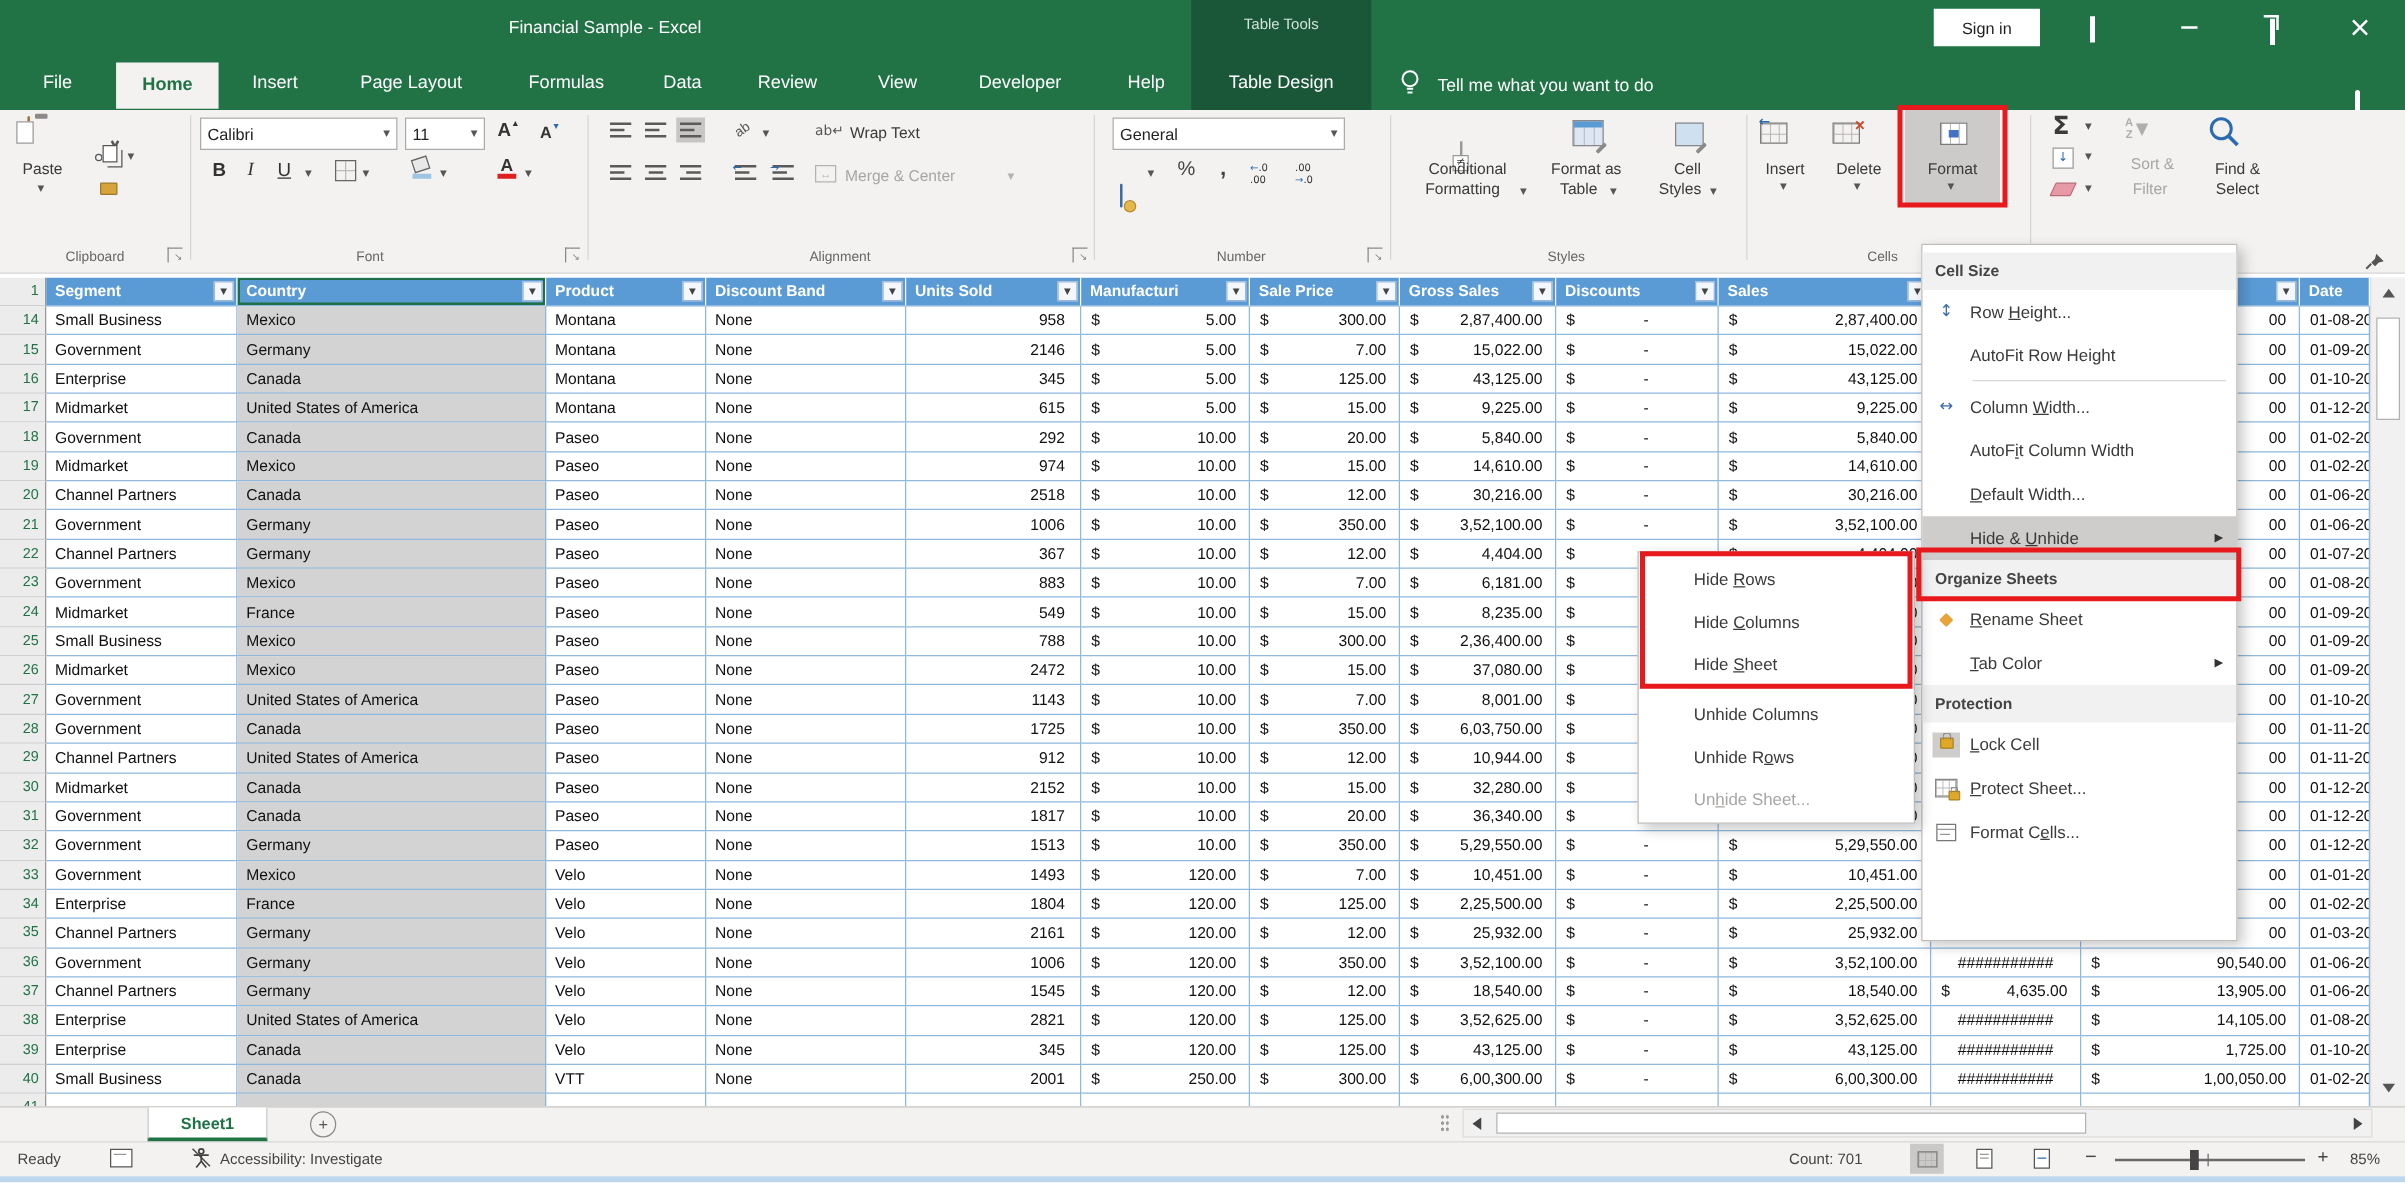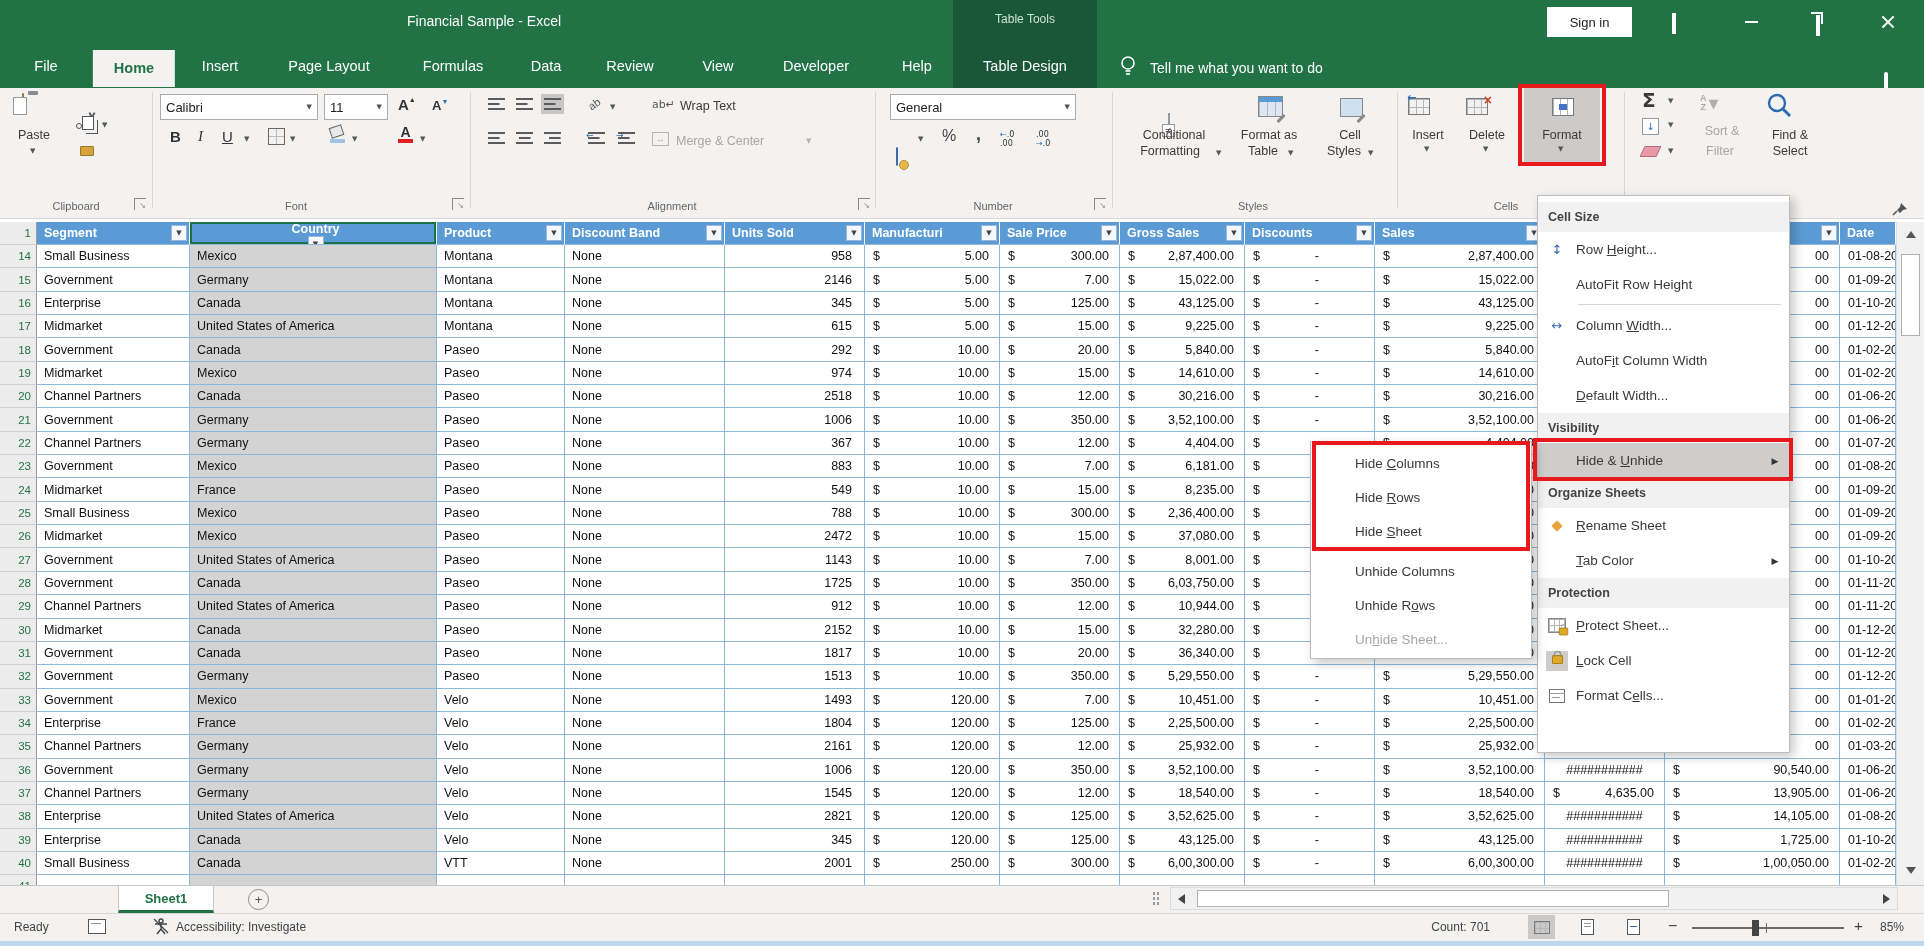--- a/index.html
+++ b/index.html
@@ -322,21 +322,21 @@
   </svg>
 
   
   <div class="ab" id="grid">
       <div class="row hrow">
         <div class="g" style="width: 37px;">1</div>
         <div class="hc" style="width: 153px;">
           <span>Segment</span>
           <span class="flt dj">▼</span>
         </div>
-        <div class="hc hsel" style="width: 247px; flex-direction: column;">
+        <div class="hc hsel" style="width: 247px;">
           <span>Country</span>
           <span class="flt dj">▼</span>
         </div>
         <div class="hc" style="width: 128px;">
           <span>Product</span>
           <span class="flt dj">▼</span>
         </div>
         <div class="hc" style="width: 160px;">
           <span>Discount Band</span>
           <span class="flt dj">▼</span>
@@ -1335,77 +1335,76 @@
       <div class="mi">
         <span class="mico"></span>
         <span class="mlb">AutoF<u>i</u>t Column Width</span>
         <span class="marr"></span>
       </div>
       <div class="mi">
         <span class="mico"></span>
         <span class="mlb"><u>D</u>efault Width...</span>
         <span class="marr"></span>
       </div>
-      <div class="mh">Visibility</div>
       <div class="mi hl">
         <span class="mico"></span>
         <span class="mlb">Hide &amp; <u>U</u>nhide</span>
         <span class="marr dj">▶</span>
       </div>
       <div class="mh">Organize Sheets</div>
       <div class="mi">
         <span class="mico">
           <span class="dmd"></span>
         </span>
         <span class="mlb"><u>R</u>ename Sheet</span>
         <span class="marr"></span>
       </div>
       <div class="mi">
         <span class="mico"></span>
         <span class="mlb"><u>T</u>ab Color</span>
         <span class="marr dj">▶</span>
       </div>
       <div class="mh">Protection</div>
+      <div class="mi">
+        <span class="mico">
+          <span class="lockbox">
+            <span class="lk"></span>
+          </span>
+        </span>
+        <span class="mlb"><u>L</u>ock Cell</span>
+        <span class="marr"></span>
+      </div>
       <div class="mi">
         <span class="mico">
           <span class="mgridp">
             <span class="lk"></span>
           </span>
         </span>
         <span class="mlb"><u>P</u>rotect Sheet...</span>
         <span class="marr"></span>
       </div>
       <div class="mi">
         <span class="mico">
-          <span class="lockbox">
-            <span class="lk"></span>
-          </span>
-        </span>
-        <span class="mlb"><u>L</u>ock Cell</span>
-        <span class="marr"></span>
-      </div>
-      <div class="mi">
-        <span class="mico">
           <span class="fcico"></span>
         </span>
         <span class="mlb">Format C<u>e</u>lls...</span>
         <span class="marr"></span>
       </div>
     </div>
 
   
   <div class="ab menu sm" id="hide-submenu" style="left:1310px;top:441px;width:222px;height:218px;padding-top:4px">
       <div class="mi">
         <span class="mico"></span>
-        <span class="mlb">Hide <u>C</u>olumns</span>
+        <span class="mlb">Hide <u>R</u>ows</span>
         <span class="marr"></span>
       </div>
       <div class="mi">
         <span class="mico"></span>
-        <span class="mlb">Hide <u>R</u>ows</span>
+        <span class="mlb">Hide <u>C</u>olumns</span>
         <span class="marr"></span>
       </div>
       <div class="mi">
         <span class="mico"></span>
         <span class="mlb">Hide <u>S</u>heet</span>
         <span class="marr"></span>
       </div>
       <div class="ms"></div>
       <div class="mi">
         <span class="mico"></span>

